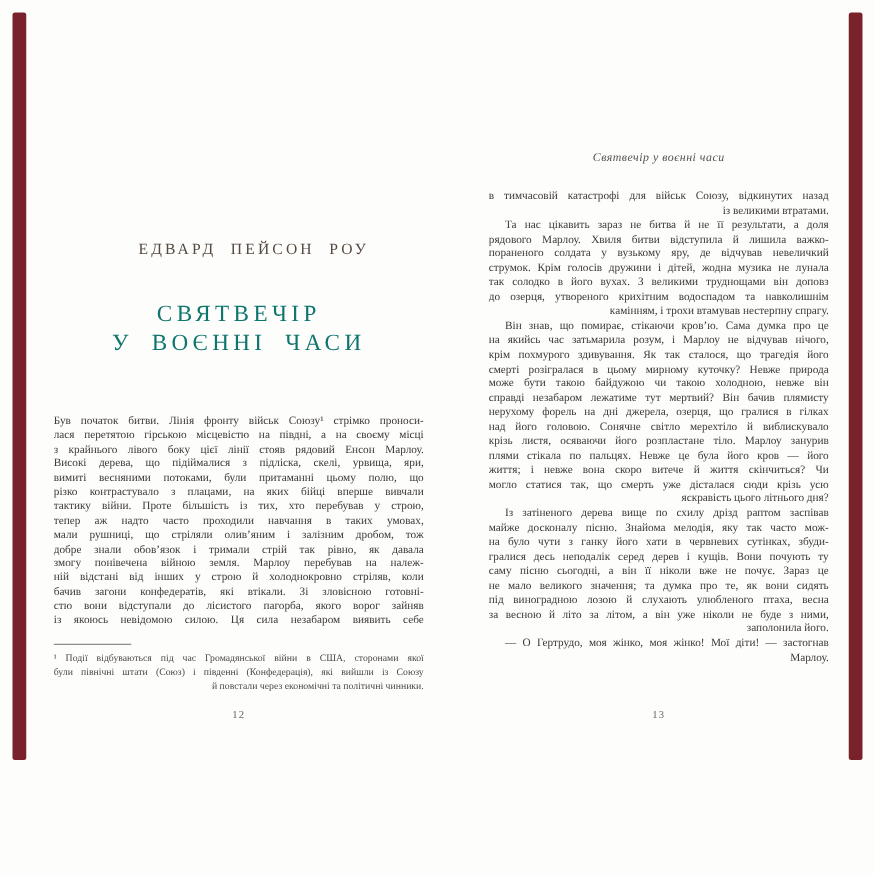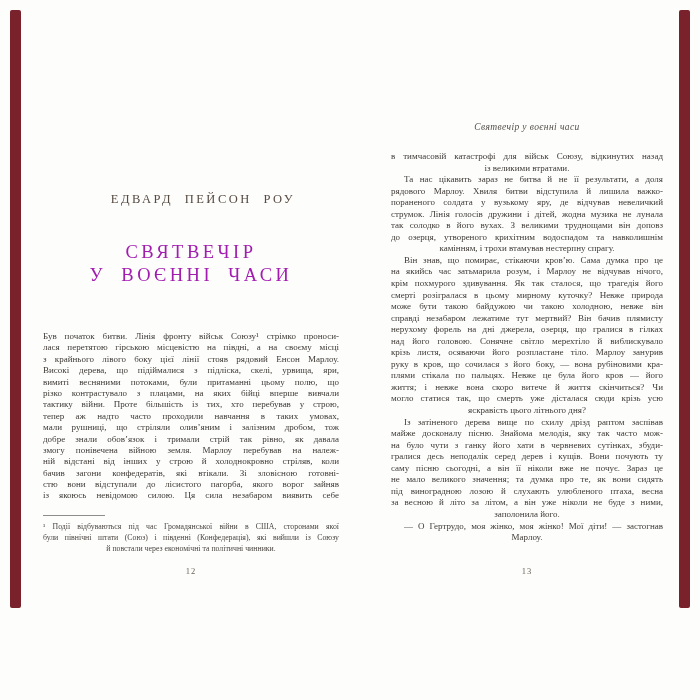--- a/index.html
+++ b/index.html
@@ -12,32 +12,32 @@
   .cover-bar.right{left:679px;}
   .page{position:absolute;top:0;}
   .page-left{left:43px;width:296px;}
   .page-right{left:391px;width:272px;}
   .author{
     position:absolute;left:12px;top:192px;width:100%;text-align:center;
     font-size:12.5px;letter-spacing:2.5px;word-spacing:6px;color:#564a41;
   }
   .chapter-title{
     position:absolute;left:0;top:241px;width:100%;text-align:center;
-    font-size:18.5px;line-height:23px;letter-spacing:3.5px;word-spacing:7px;color:#a21caf;
+    font-size:18.5px;line-height:23px;letter-spacing:3.5px;word-spacing:7px;color:#0f766e;
   }
   .running-header{
     position:absolute;left:0;top:122px;width:100%;text-align:center;
     font-style:italic;font-size:9.5px;letter-spacing:.4px;color:#55504b;
   }
   .body-block{position:absolute;left:0;width:100%;}
   .body-left{top:331px;--lh:11.4px;font-size:9px;}
   .body-right{top:151px;--lh:11.55px;font-size:9px;}
   .bline{text-align:justify;height:var(--lh);line-height:var(--lh);overflow:hidden;}
   .bline::after{content:"";display:inline-block;width:100%;height:0;}
-  .bline.end{text-align:center;}
+  .bline.end{text-align:right;}
   .bline.end::after{display:none;}
   .bline.ind{text-indent:13px;}
   .fn-rule{position:absolute;left:0;top:515px;width:62px;height:1px;background:#8d8d8d;}
   .footnote{position:absolute;left:0;top:521px;width:100%;--lh:11.2px;font-size:7.8px;color:#4a4541;}
   .page-number{
     position:absolute;left:0;top:566px;width:100%;text-align:center;
     font-size:8.5px;letter-spacing:1px;color:#6b635c;
   }
 </style>
 </head>
@@ -81,34 +81,33 @@
   </div>
 
   <div class="page page-right">
     <div class="running-header">Святвечір у воєнні часи</div>
     <div class="body-block body-right">
         <div class="bline">в тимчасовій катастрофі для військ Союзу, відкинутих назад</div>
         <div class="bline end">із великими втратами.</div>
         <div class="bline ind">Та нас цікавить зараз не битва й не її результати, а доля</div>
         <div class="bline">рядового Марлоу. Хвиля битви відступила й лишила важко-</div>
         <div class="bline">пораненого солдата у вузькому яру, де відчував невеличкий</div>
-        <div class="bline">струмок. Лінія голосів дружини і дітей, жодна музика не лунала</div>
+        <div class="bline">струмок. Крім голосів дружини і дітей, жодна музика не лунала</div>
         <div class="bline">так солодко в його вухах. З великими труднощами він доповз</div>
         <div class="bline">до озерця, утвореного крихітним водоспадом та навколишнім</div>
         <div class="bline end">камінням, і трохи втамував нестерпну спрагу.</div>
         <div class="bline ind">Він знав, що помирає, стікаючи кров’ю. Сама думка про це</div>
         <div class="bline">на якийсь час затьмарила розум, і Марлоу не відчував нічого,</div>
         <div class="bline">крім похмурого здивування. Як так сталося, що трагедія його</div>
         <div class="bline">смерті розігралася в цьому мирному куточку? Невже природа</div>
         <div class="bline">може бути такою байдужою чи такою холодною, невже він</div>
         <div class="bline">справді незабаром лежатиме тут мертвий? Він бачив плямисту</div>
         <div class="bline">нерухому форель на дні джерела, озерця, що гралися в гілках</div>
         <div class="bline">над його головою. Сонячне світло мерехтіло й виблискувало</div>
         <div class="bline">крізь листя, осяваючи його розпластане тіло. Марлоу занурив</div>
-        <div class="bline">руку в кров, що сочилася з його боку, — вона рубіновими кра-</div>
         <div class="bline">плями стікала по пальцях. Невже це була його кров — його</div>
         <div class="bline">життя; і невже вона скоро витече й життя скінчиться? Чи</div>
         <div class="bline">могло статися так, що смерть уже дісталася сюди крізь усю</div>
         <div class="bline end">яскравість цього літнього дня?</div>
         <div class="bline ind">Із затіненого дерева вище по схилу дрізд раптом заспівав</div>
         <div class="bline">майже досконалу пісню. Знайома мелодія, яку так часто мож-</div>
         <div class="bline">на було чути з ганку його хати в червневих сутінках, збуди-</div>
         <div class="bline">гралися десь неподалік серед дерев і кущів. Вони почують ту</div>
         <div class="bline">саму пісню сьогодні, а він її ніколи вже не почує. Зараз це</div>
         <div class="bline">не мало великого значення; та думка про те, як вони сидять</div>

